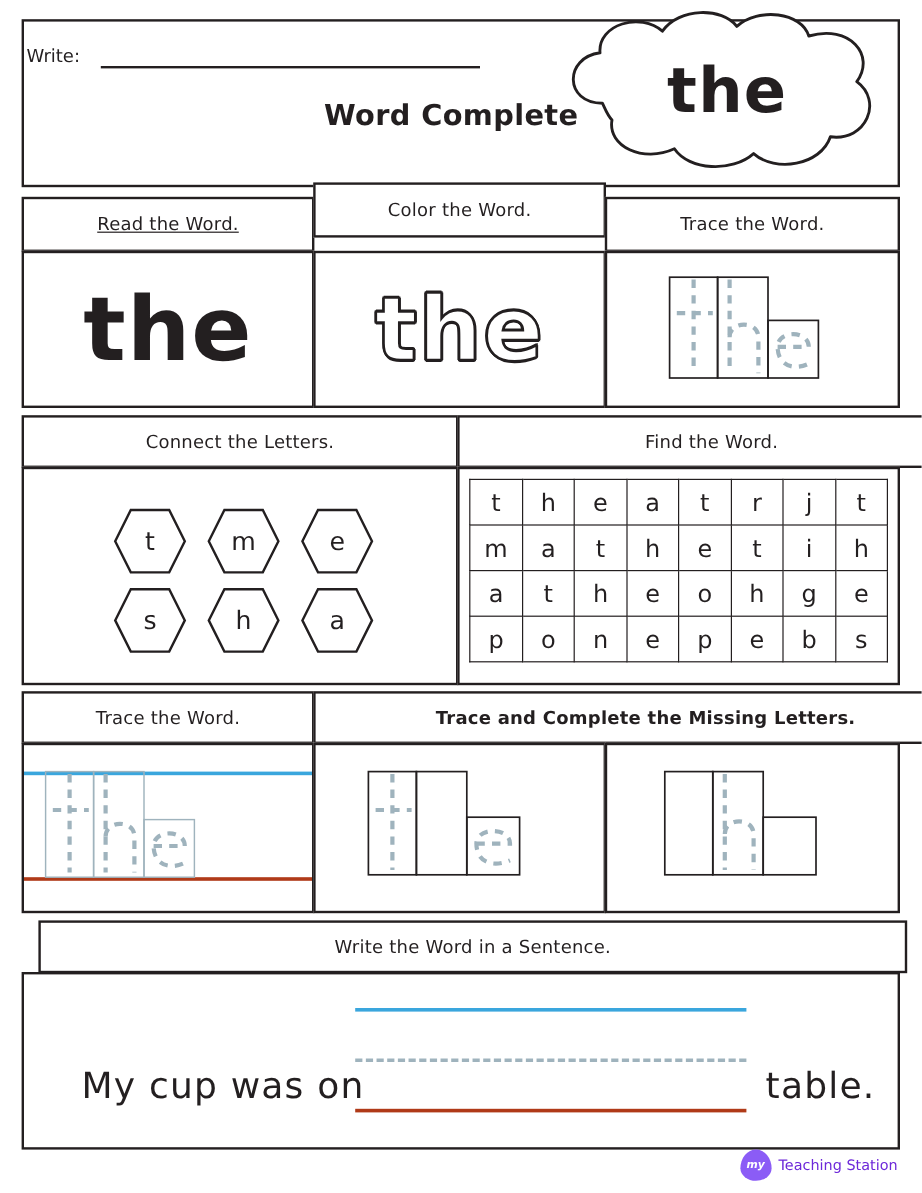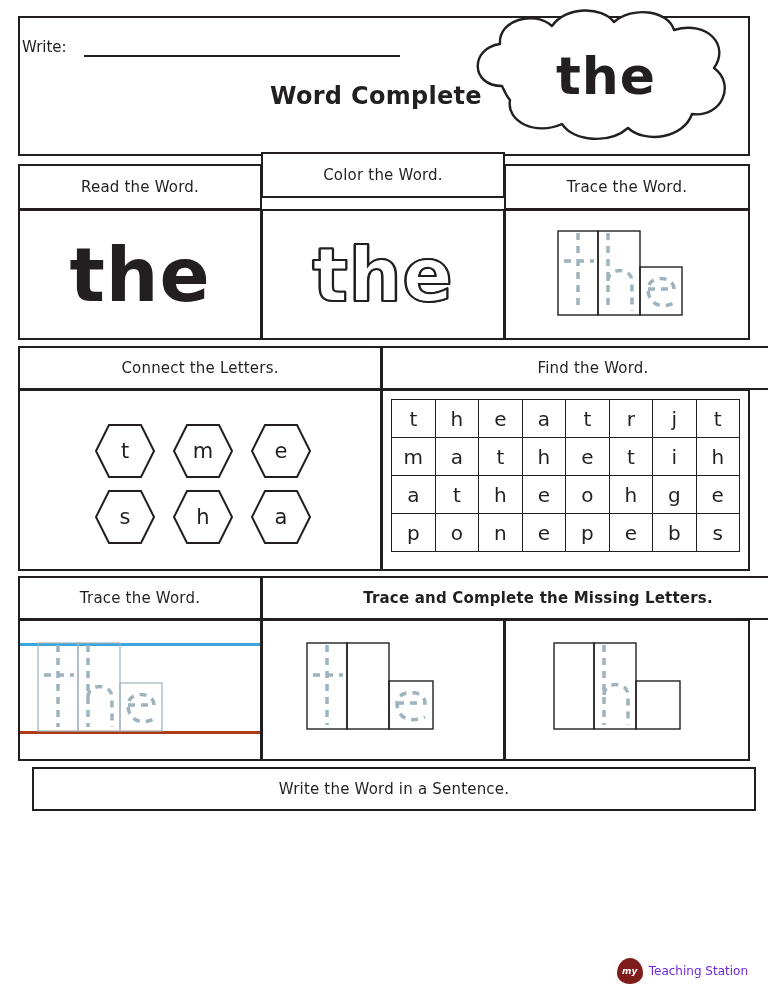--- a/index.html
+++ b/index.html
@@ -72,21 +72,21 @@
     align-items: center;
     justify-content: center;
     font-size: 52px;
     font-weight: 700;
     letter-spacing: 1px;
     padding-left: 8px;
     box-sizing: border-box;
   }
 
   
-  #r1-read-hdr   { left: 18px;  top: 164px; width: 244px; height: 46px; }
+  #r1-read-hdr   { left: 18px;  top: 164px; width: 244px; height: 46px; text-decoration: underline; }
   #r1-color-hdr  { left: 261px; top: 152px; width: 244px; height: 46px; }
   #r1-trace-hdr  { left: 504px; top: 164px; width: 246px; height: 46px; }
   #r1-read-body  { left: 18px;  top: 209px; width: 244px; height: 131px; }
   #r1-color-body { left: 261px; top: 209px; width: 244px; height: 131px; }
   #r1-trace-body { left: 504px; top: 209px; width: 246px; height: 131px; }
 
   .big-word {
     display: flex;
     align-items: center;
     justify-content: center;
@@ -190,21 +190,21 @@
   
   #footer-logo {
     position: absolute;
     right: 20px; bottom: 10px;
     display: flex;
     align-items: center;
     gap: 6px;
   }
   #logo-mark {
     width: 26px; height: 26px;
-    background: #7f1d1d;
+    background: #8b5cf6;
     border-radius: 50% 50% 50% 50% / 60% 60% 40% 40%;
     position: relative;
     display: flex;
     align-items: center;
     justify-content: center;
     color: #fff;
     font-size: 9px;
     font-style: italic;
     font-weight: 700;
   }
@@ -395,19 +395,30 @@
       <rect x="48" y="22" width="40" height="86" fill="none" stroke="#231f20" stroke-width="1.4"></rect>
       <rect x="88" y="22" width="42" height="86" fill="none" stroke="#231f20" stroke-width="1.4"></rect>
       <rect x="130" y="60" width="44" height="48" fill="none" stroke="#231f20" stroke-width="1.4"></rect>
       <line x1="98" y1="24" x2="98" y2="104" stroke="#9fb3bd" stroke-width="3.5" stroke-dasharray="7 6"></line>
       <path d="M98 74 C98 60 122 60 122 74 L122 104" fill="none" stroke="#9fb3bd" stroke-width="3.5" stroke-dasharray="7 6"></path>
     </svg>
   </div>
 
   <div class="box hdr" id="r4-hdr">Write the Word in a Sentence.</div>
 
+  <div class="box" id="r4-body">
+    <div id="sentence-text">
+      <span class="sent-part" id="sent-left">My  cup  was  on</span>
+      <div id="sent-blank">
+        <div class="wl-top"></div>
+        <div class="wl-mid"></div>
+        <div class="wl-bottom"></div>
+      </div>
+      <span class="sent-part" id="sent-right">table.</span>
+    </div>
+  </div>
 
   <div id="footer-logo">
     <div id="logo-mark">my</div>
     <div id="logo-text">Teaching Station</div>
   </div>
 
 </div>
 
 </body></html>

